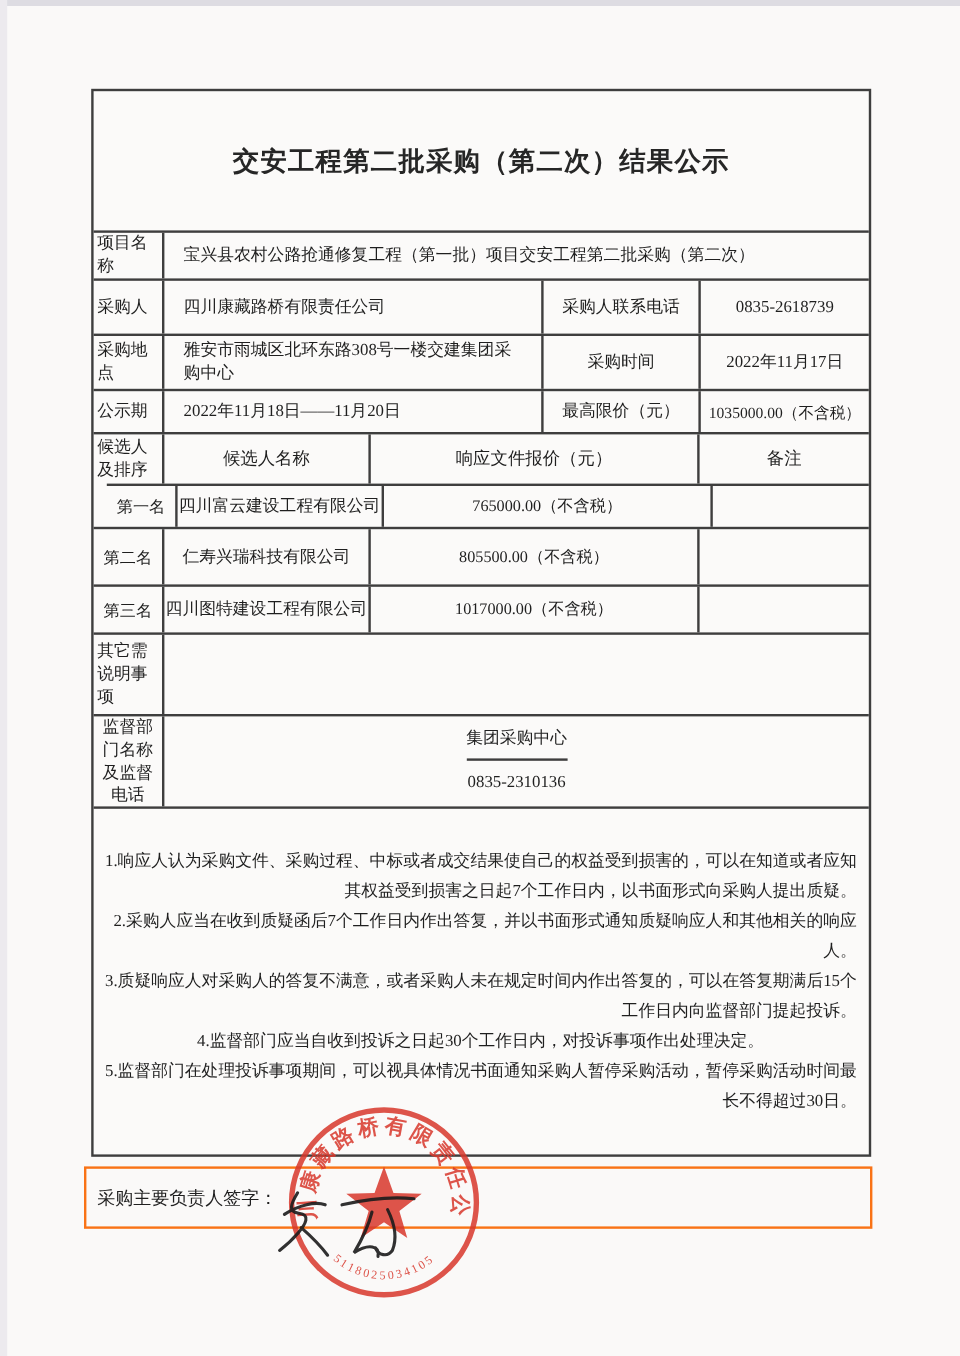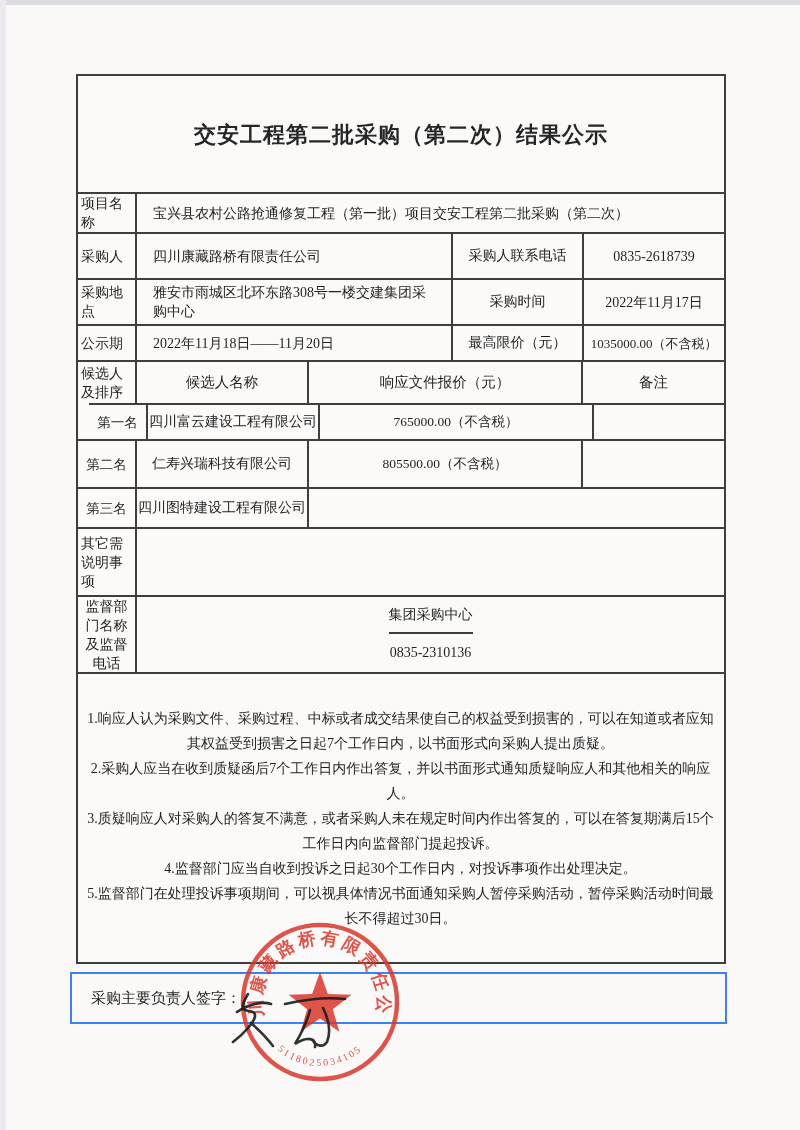--- a/index.html
+++ b/index.html
@@ -44,25 +44,25 @@
   .r-other{height:68px;}
   .r-supervision{height:77px;}
   .sup-col{flex:1 1 auto;display:flex;flex-direction:column;}
   .sup-sub{box-sizing:border-box;display:flex;align-items:center;justify-content:center;font-size:14px;}
   .sup-top{height:37px;border-bottom:2px solid #3e3e3e;}
   .sup-bottom{flex:1 1 auto;}
 
   .r-objection{height:290px;}
   .obj-text{flex:1 1 auto;display:flex;flex-direction:column;justify-content:center;
             padding:6px 10px 6px 9px;}
-  .obj-text p{margin:0;font-size:14px;line-height:25px;text-align:center;}
+  .obj-text p{margin:0;font-size:14px;line-height:25px;text-align:right;}
 
   .sig-row{position:absolute;left:70px;top:972px;width:657px;height:52px;box-sizing:border-box;
-           border:2px solid #3b82f6;background:transparent;display:flex;align-items:center;
-           padding-left:19px;font-size:15px;}
+           border:2px solid #f97316;background:transparent;display:flex;align-items:center;
+           padding-left:9px;font-size:15px;}
 
   .seal{position:absolute;left:230px;top:912px;opacity:0.85;}
   .seal text{font-family:"Liberation Serif","DejaVu Serif",serif;}
   .signature{position:absolute;left:215px;top:968px;}
 </style>
 </head>
 <body>
 
 <div class="page">
   <div class="scan-edge-top"></div>
@@ -117,20 +117,21 @@
     <div class="row r-cand2">
       <div class="cell lab c rank">第二名</div>
       <div class="cell col-name c cname">仁寿兴瑞科技有限公司</div>
       <div class="cell col-price c cprice">805500.00（不含税）</div>
       <div class="cell col-note c"></div>
     </div>
 
     <div class="row r-cand3">
       <div class="cell lab c rank">第三名</div>
       <div class="cell col-name c cname">四川图特建设工程有限公司</div>
+      <div class="cell col-price c cprice">1017000.00（不含税）</div>
       <div class="cell col-note c"></div>
     </div>
 
     <div class="row r-other">
       <div class="cell lab">其它需说明事项</div>
       <div class="cell val"></div>
     </div>
 
     <div class="row r-supervision">
       <div class="cell lab c">监督部门名称及监督电话</div>

